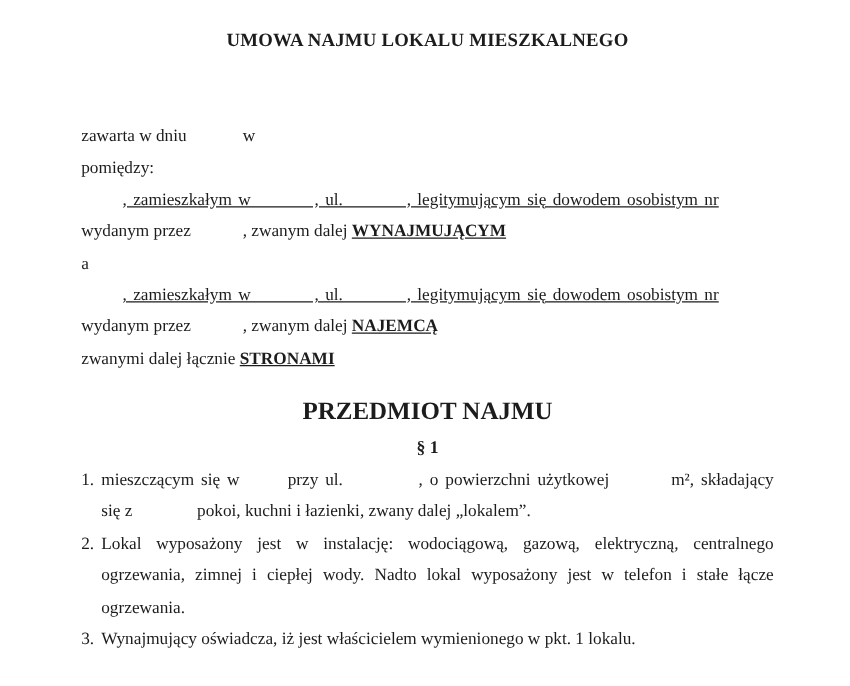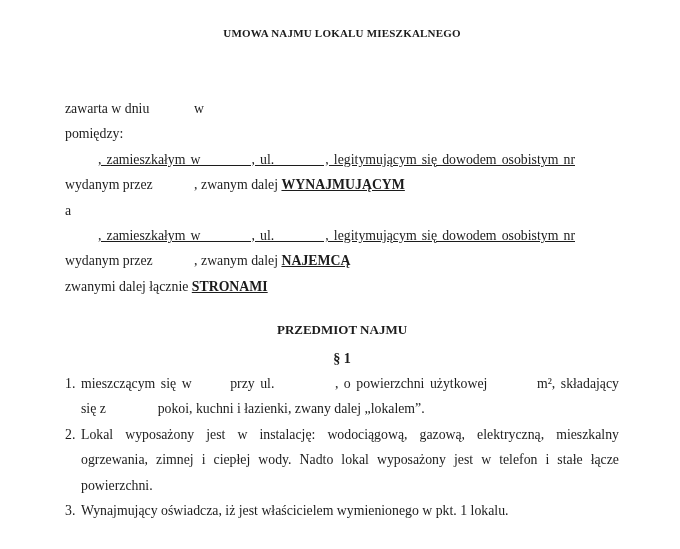--- a/index.html
+++ b/index.html
@@ -18,42 +18,42 @@
   .page {
     box-sizing: border-box;
     width: 680px;
     height: 549px;
     padding: 0 61px 0 65px;
   }
   .doc-title {
     margin: 20px 0 50px 0;
     text-align: center;
     font-weight: bold;
-    font-size: 11px;
+    font-size: 15px;
     line-height: 26px;
     letter-spacing: 0.2px;
   }
   .line {
     margin: 0;
     line-height: 25.4px;
   }
   
   .jl {
     text-align: justify;
     text-align-last: justify;
   }
   
   .end-short-a { padding-right: 47px; }
   .end-short-b { padding-right: 44px; }
   .first-indent { text-indent: 33px; text-decoration: underline; }
   .section-heading {
     margin: 18px 0 0 0;
     text-align: center;
     font-weight: bold;
-    font-size: 13px;
+    font-size: 20px;
     line-height: 25.4px;
   }
   .clause-number {
     margin: 3px 0 0 0;
     text-align: center;
     font-weight: bold;
     font-size: 14.2px;
     line-height: 25.4px;
   }
   .item {
@@ -100,23 +100,23 @@
       <span class="num">1.</span>
       <div class="itext">
         <div class="line jl">mieszczącym się w&nbsp;&nbsp;&nbsp;&nbsp;&nbsp;&nbsp;&nbsp;przy ul.&nbsp;&nbsp;&nbsp;&nbsp;&nbsp;&nbsp;&nbsp;&nbsp;&nbsp;&nbsp;&nbsp;, o powierzchni użytkowej&nbsp;&nbsp;&nbsp;&nbsp;&nbsp;&nbsp;&nbsp;&nbsp;&nbsp;m², składający</div>
         <div class="line">się z&nbsp;&nbsp;&nbsp;&nbsp;&nbsp;&nbsp;&nbsp;&nbsp;&nbsp;&nbsp;&nbsp;&nbsp;&nbsp;&nbsp;&nbsp;pokoi, kuchni i łazienki, zwany dalej „lokalem”.</div>
       </div>
     </div>
 
     <div class="item">
       <span class="num">2.</span>
       <div class="itext">
-        <div class="line jl">Lokal wyposażony jest w instalację: wodociągową, gazową, elektryczną, mieszkalny</div>
+        <div class="line jl">Lokal wyposażony jest w instalację: wodociągową, gazową, elektryczną, centralnego</div>
         <div class="line jl">ogrzewania, zimnej i ciepłej wody. Nadto lokal wyposażony jest w telefon i stałe łącze</div>
-        <div class="line">powierzchni.</div>
+        <div class="line">ogrzewania.</div>
       </div>
     </div>
 
     <div class="item">
       <span class="num">3.</span>
       <div class="itext">
         <div class="line">Wynajmujący oświadcza, iż jest właścicielem wymienionego w pkt. 1 lokalu.</div>
       </div>
     </div>
 

